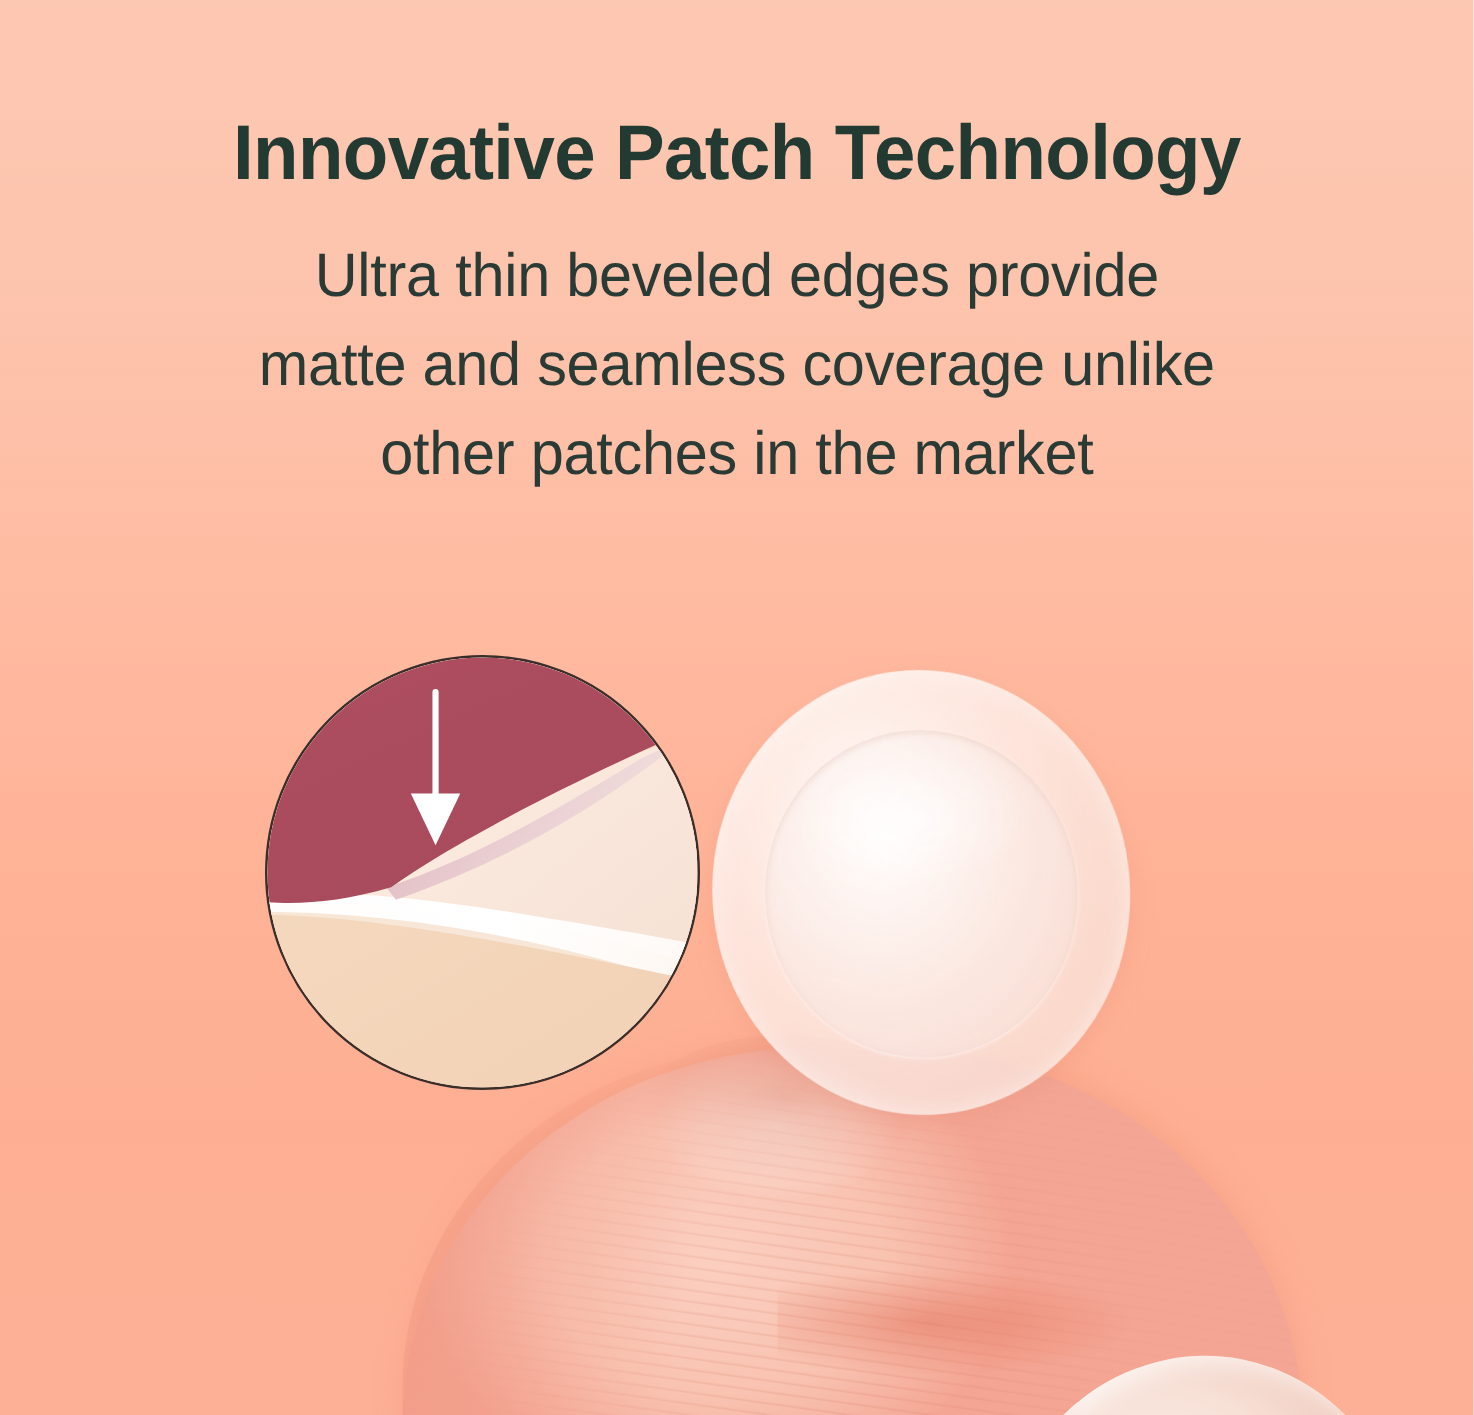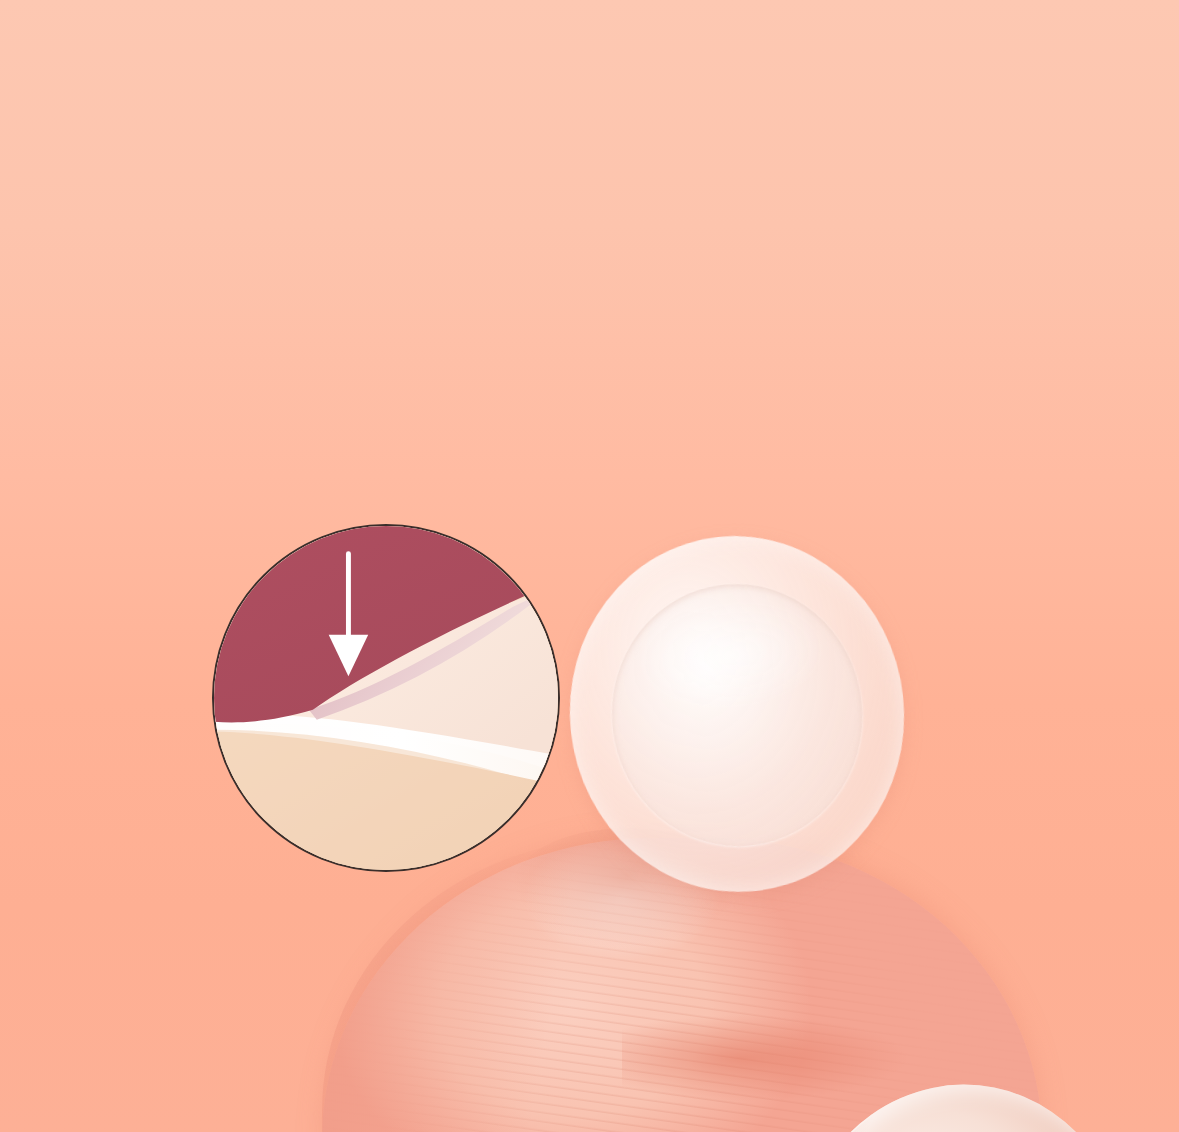--- a/index.html
+++ b/index.html
@@ -265,14 +265,22 @@
 
       <path d="M 0 206 C 110 206 240 230 348 268 L 348 348 L 0 348 Z" fill="#F3D4B8" opacity="0.55"></path>
 
       <g>
         <line x1="136" y1="28" x2="136" y2="124" stroke="#FFFFFF" stroke-width="5" stroke-linecap="round"></line>
         <polygon points="136,152 116,110 156,110" fill="#FFFFFF"></polygon>
       </g>
     </svg>
   </div>
 
+  <div class="headline-block">
+    <h1 class="title">Innovative Patch Technology</h1>
+    <p class="subtitle">
+      <span>Ultra thin beveled edges provide</span>
+      <span>matte and seamless coverage unlike</span>
+      <span>other patches in the market</span>
+    </p>
+  </div>
 
 </div>
 
 </body></html>

